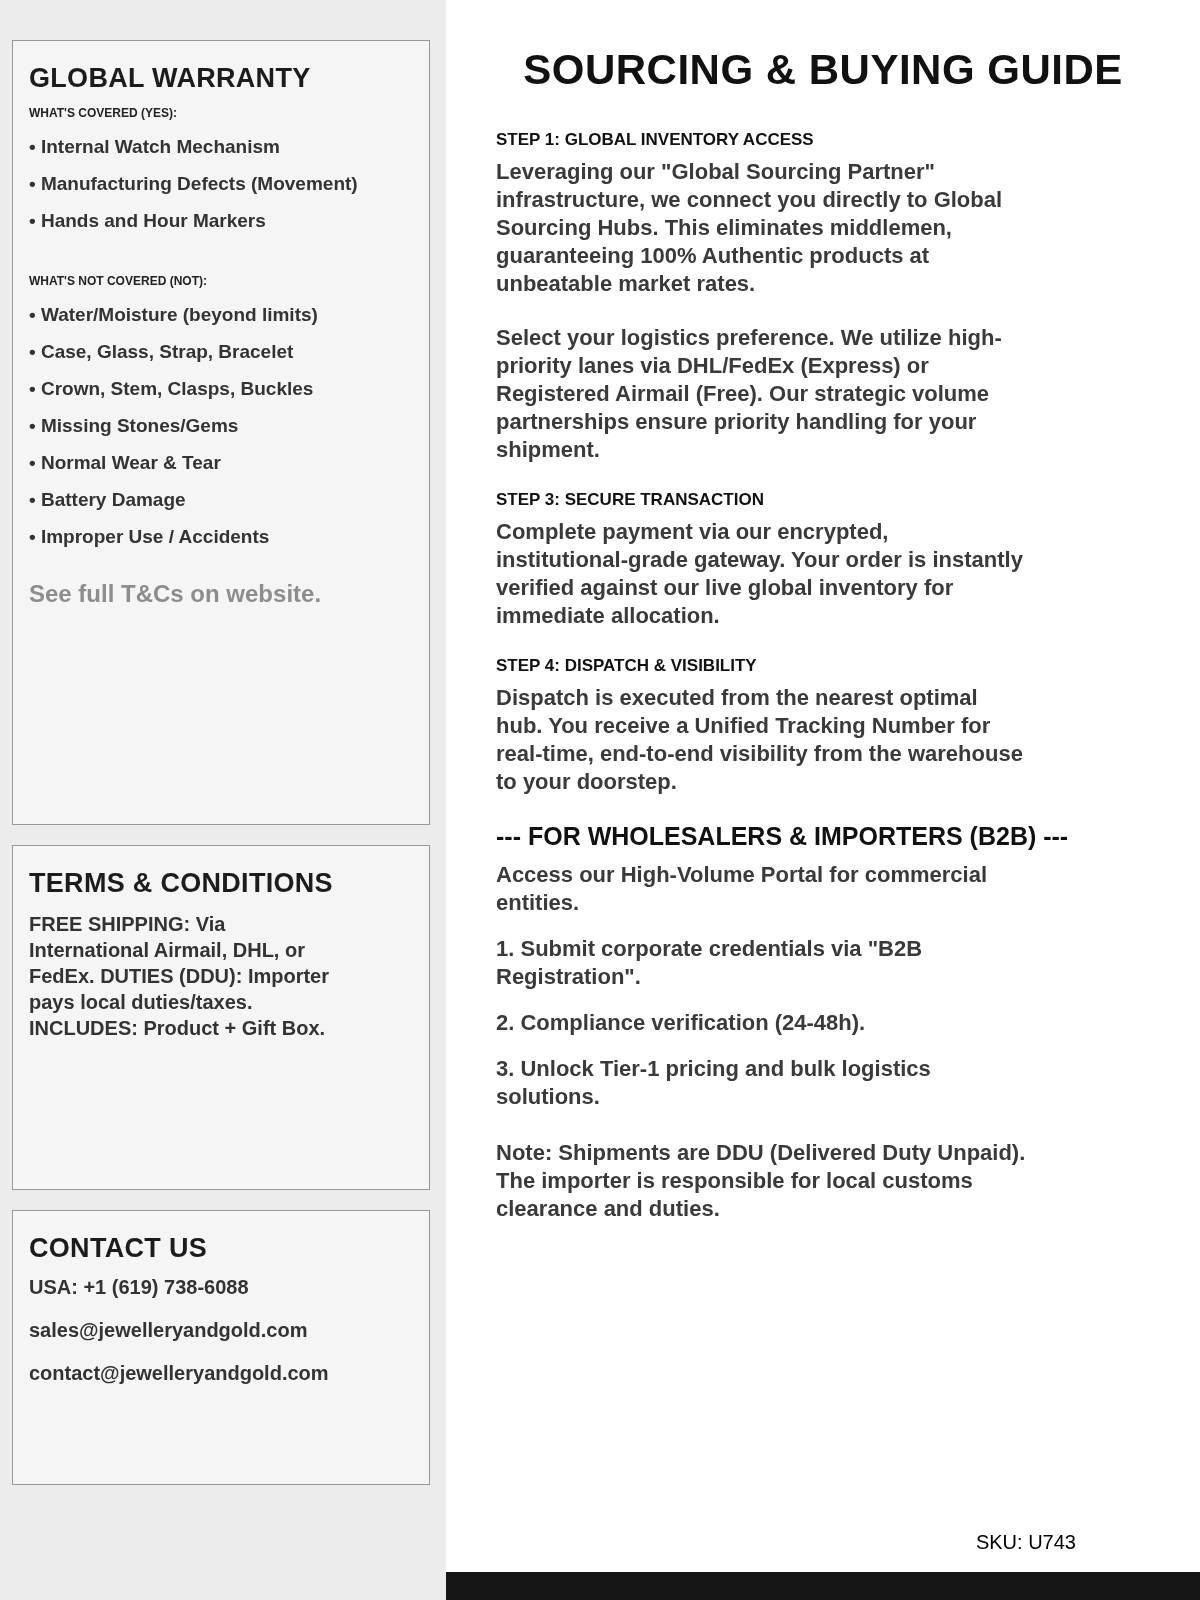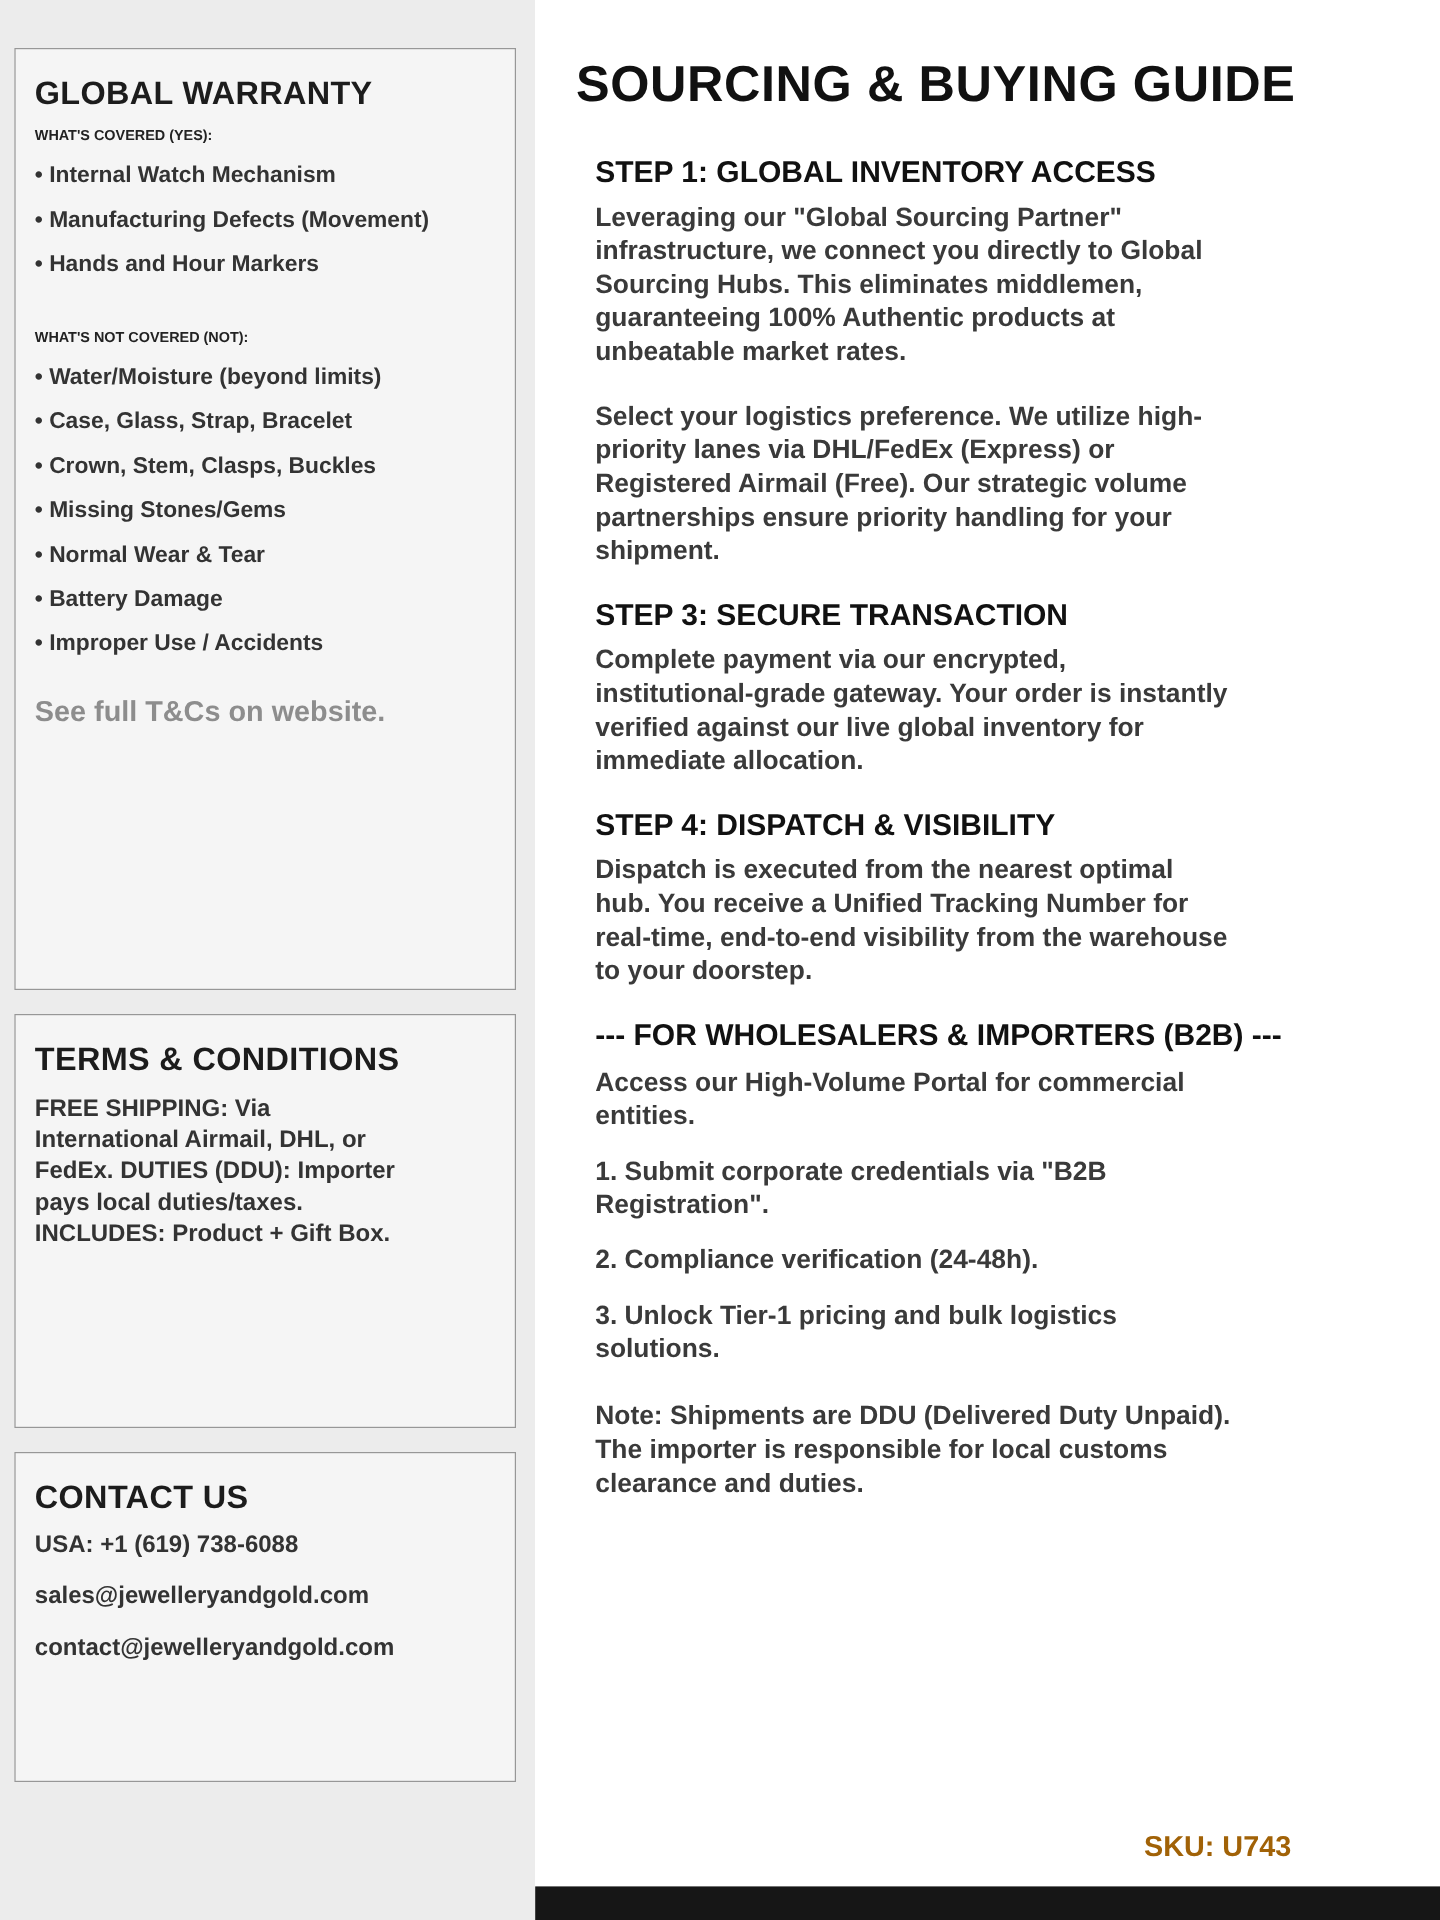--- a/index.html
+++ b/index.html
@@ -77,32 +77,31 @@
   .contact-line.first { margin-top: 8px; }
 
   
   .main {
     flex: 1;
     position: relative;
     background: #ffffff;
     padding-top: 46px;
   }
   .main-title {
-    text-align: left;
+    text-align: center;
     font-size: 42px;
     font-weight: 800;
     color: #111;
     letter-spacing: 0.5px;
     margin-bottom: 36px;
-    padding-left: 34px;
   }
   .content { padding-left: 50px; }
   .step { margin-bottom: 26px; }
   .step h2 {
-    font-size: 25px;
+    font-size: 17px;
     font-weight: 800;
     color: #111;
     margin-bottom: 8px;
   }
   .step p, .b2b p {
     font-size: 22px;
     font-weight: 600;
     color: #3a3a3a;
     line-height: 28px;
     max-width: 530px;
@@ -113,23 +112,23 @@
     color: #111;
     margin-bottom: 10px;
   }
   .b2b p { margin-bottom: 18px; }
   .b2b .note { margin-top: 28px; }
 
   .sku {
     position: absolute;
     bottom: 46px;
     right: 124px;
-    font-size: 24px;
-    font-weight: 700;
-    color: #a16207;
+    font-size: 20px;
+    font-weight: 400;
+    color: #000000;
   }
   .bottom-bar {
     position: absolute;
     bottom: 0;
     left: 0;
     width: 100%;
     height: 28px;
     background: #161616;
   }
 </style>

